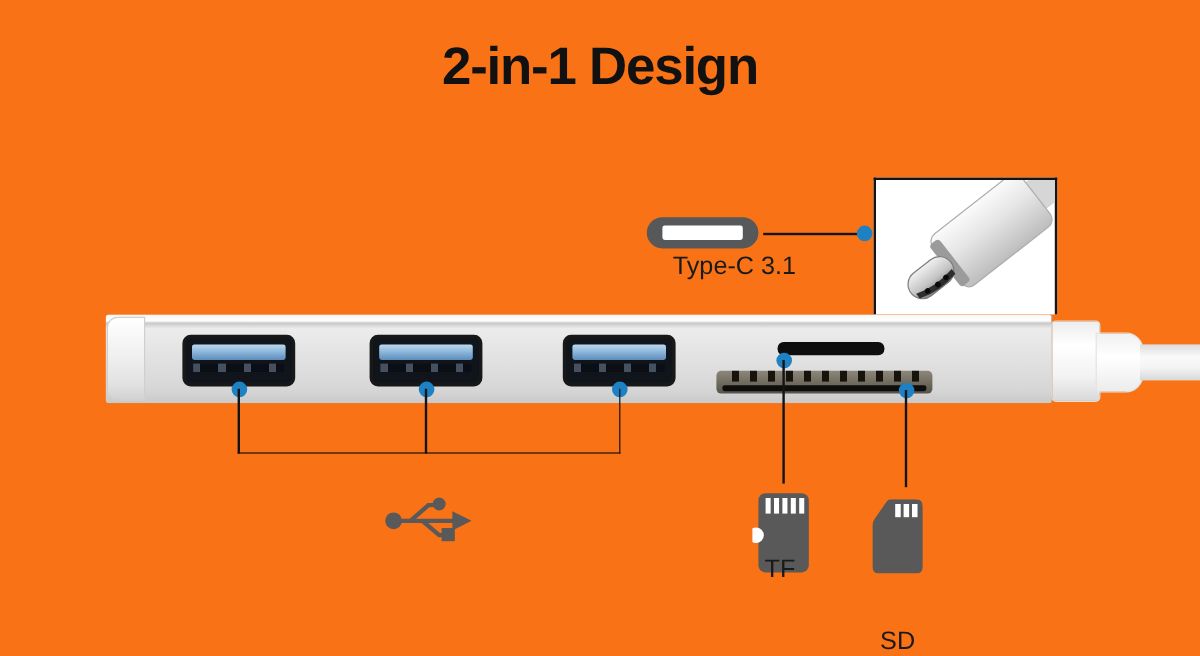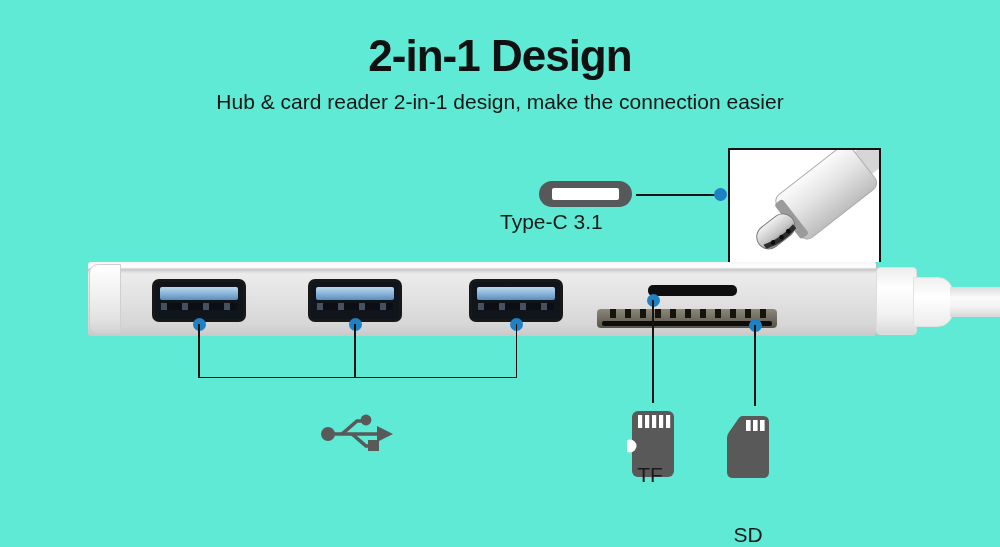--- a/index.html
+++ b/index.html
@@ -1,18 +1,18 @@
 <!DOCTYPE html>
 <html><head>
 <meta charset="utf-8">
 <style>
   * { margin:0; padding:0; box-sizing:border-box; }
   html,body { background:#ffffff; }
   .canvas {
-    position:relative; width:1000px; height:547px; background:#5eead4;
+    position:relative; width:1000px; height:547px; background:#f97316;
     font-family:"Liberation Sans", sans-serif; color:#1a1a1a; overflow:hidden;
   }
   .abs { position:absolute; }
 
   
   .title {
     position:absolute; left:0; top:31px; width:1000px; text-align:center;
     font-size:44px; font-weight:800; letter-spacing:-1px; color:#111;
   }
   .subtitle {
@@ -23,21 +23,21 @@
   
   .typec-pill {
     position:absolute; left:539px; top:181px; width:93px; height:26px;
     background:#57585a; border-radius:13px;
   }
   .typec-pill .inner {
     position:absolute; left:13px; top:7px; width:67px; height:12px;
     background:#ffffff; border-radius:2px;
   }
   .typec-label {
-    position:absolute; left:500px; top:210px; width:140px; text-align:left;
+    position:absolute; left:542px; top:210px; width:140px; text-align:center;
     font-size:21px; color:#1a1a1a;
   }
 
   
   .callout-box {
     position:absolute; left:728px; top:148px; width:153px; height:114px;
     border:2px solid #141414; border-bottom:none; overflow:hidden; background:#fff;
   }
 
   
@@ -102,21 +102,20 @@
 
   
   .legend-label { position:absolute; text-align:center; font-size:21px; color:#1a1a1a; }
 </style>
 </head>
 <body>
 
 <div class="canvas">
 
   <div class="title">2-in-1 Design</div>
-  <div class="subtitle">Hub &amp; card reader 2-in-1 design, make the connection easier</div>
 
   <div class="typec-pill">
     <div class="inner"></div>
   </div>
   <div class="typec-label">Type-C 3.1</div>
   <div class="line" style="left:636px; top:194px; width:80px; height:1.5px;"></div>
   <div class="dot" style="left:714px; top:188px;"></div>
 
   <div class="callout-box">
     <svg width="149" height="112" viewBox="0 0 149 112">

